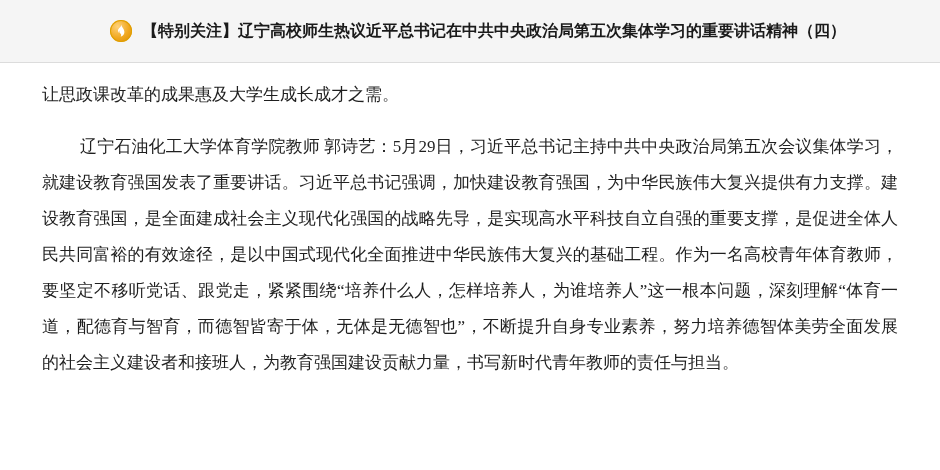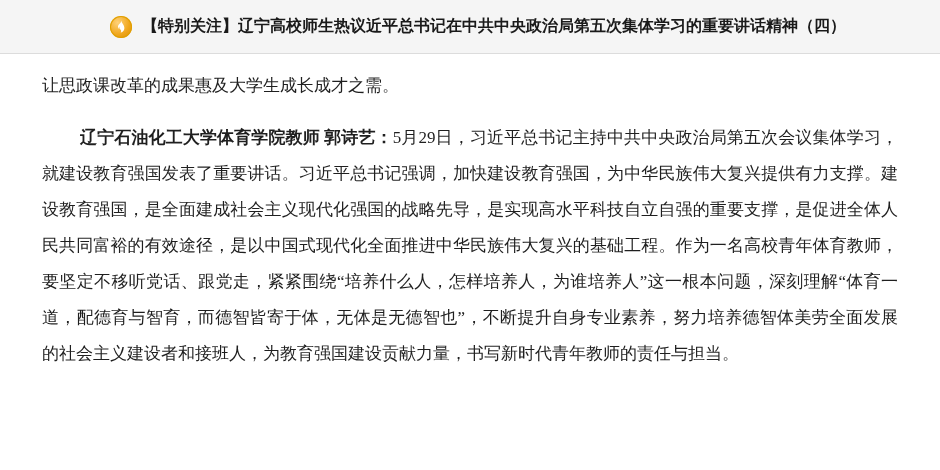--- a/index.html
+++ b/index.html
@@ -10,21 +10,21 @@
     width: 940px;
     height: 470px;
     background: #ffffff;
     font-family: "Liberation Sans", "DejaVu Sans", sans-serif;
     overflow: hidden;
   }
 
   
   .banner {
     position: relative;
-    height: 54px;
+    height: 63px;
     background: #f5f5f5;
     border-bottom: 1px solid #dcdcdc;
     display: flex;
     align-items: center;
     box-sizing: border-box;
   }
   .banner-inner {
     display: flex;
     align-items: center;
     margin-left: 110px;
@@ -64,21 +64,21 @@
     text-align: justify;
     text-justify: inter-ideograph;
     margin: 0 0 2px 0;
     font-family: "Liberation Serif", "DejaVu Serif", serif;
   }
   .para.indent {
     text-indent: 38px;
     margin-top: 16px;
   }
   .lead {
-    font-weight: 700;
+    font-weight: 400;
   }
 </style>
 </head>
 <body>
 
 <div class="banner">
   <div class="banner-inner">
     <span class="banner-icon">
       <svg width="12" height="14" viewBox="0 0 12 14" aria-hidden="true">
         <path d="M6 0.5C6.6 3 4 3.6 3.2 5.6 2.4 7.6 3.6 9 3.6 9s-0.4-1.6 0.9-2.6c0 0-0.5 2 0.9 3.2 1.1 0.9 0.9 2.3 0.2 3.1 2.4-0.5 3.8-2.4 3.8-4.6C9.4 5 6.9 3.6 6 0.5z" fill="#ffffff"></path>

